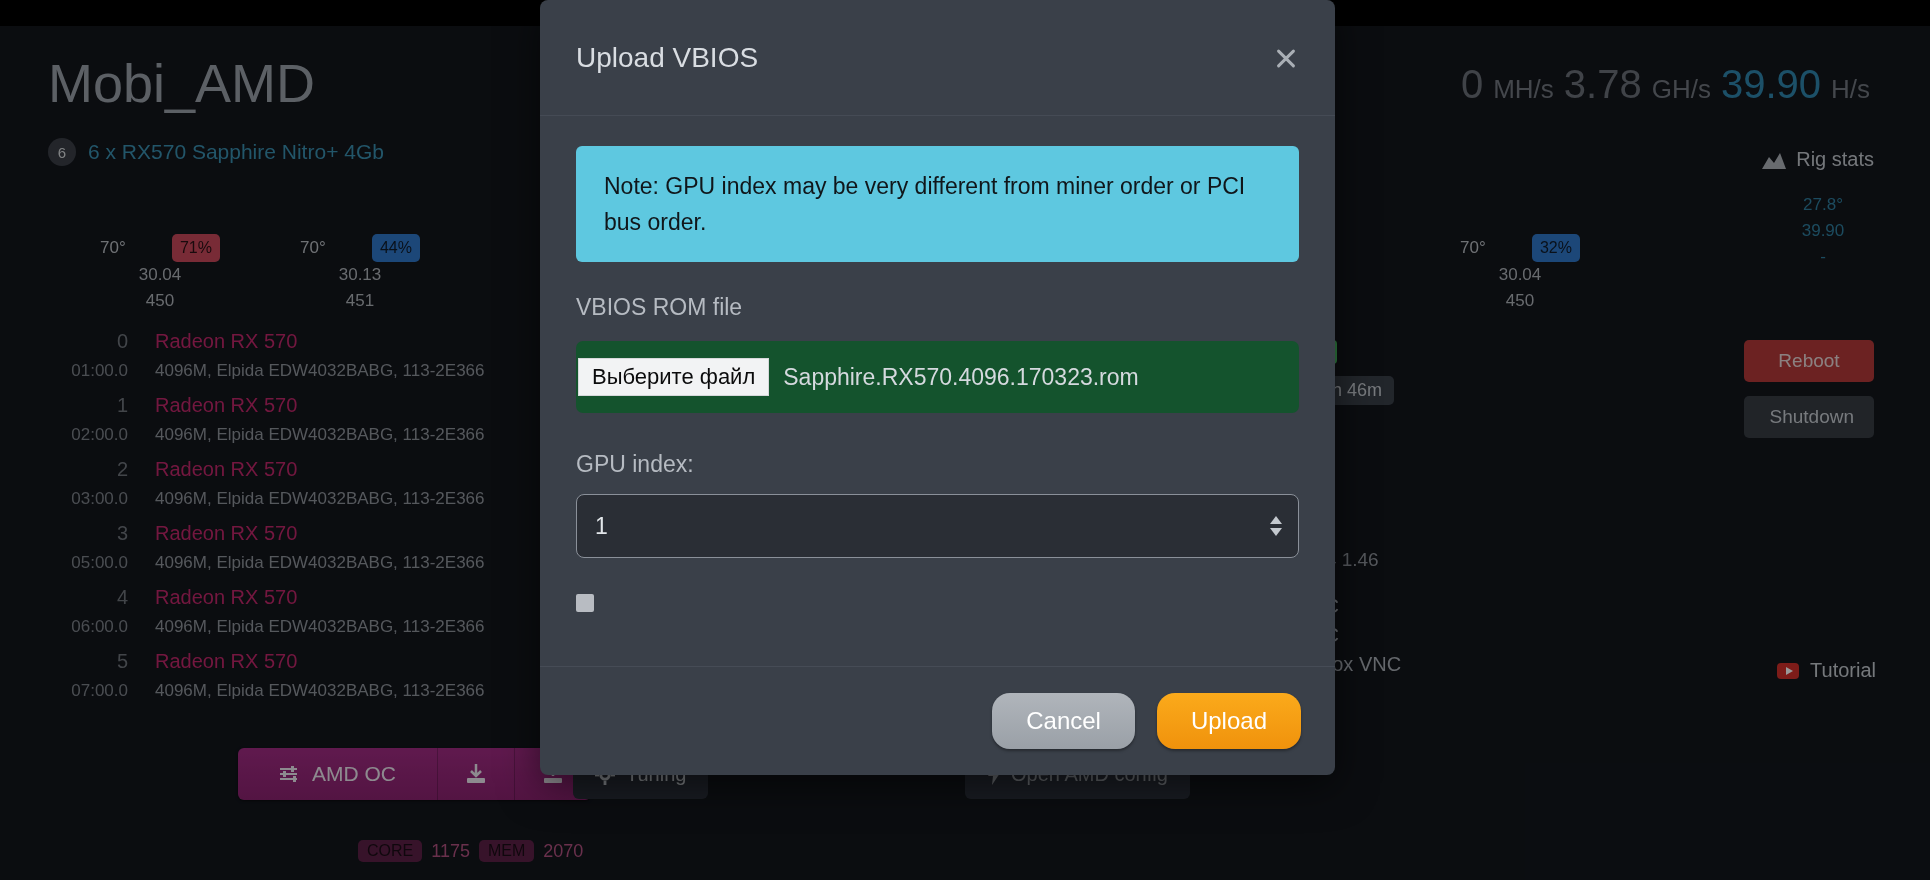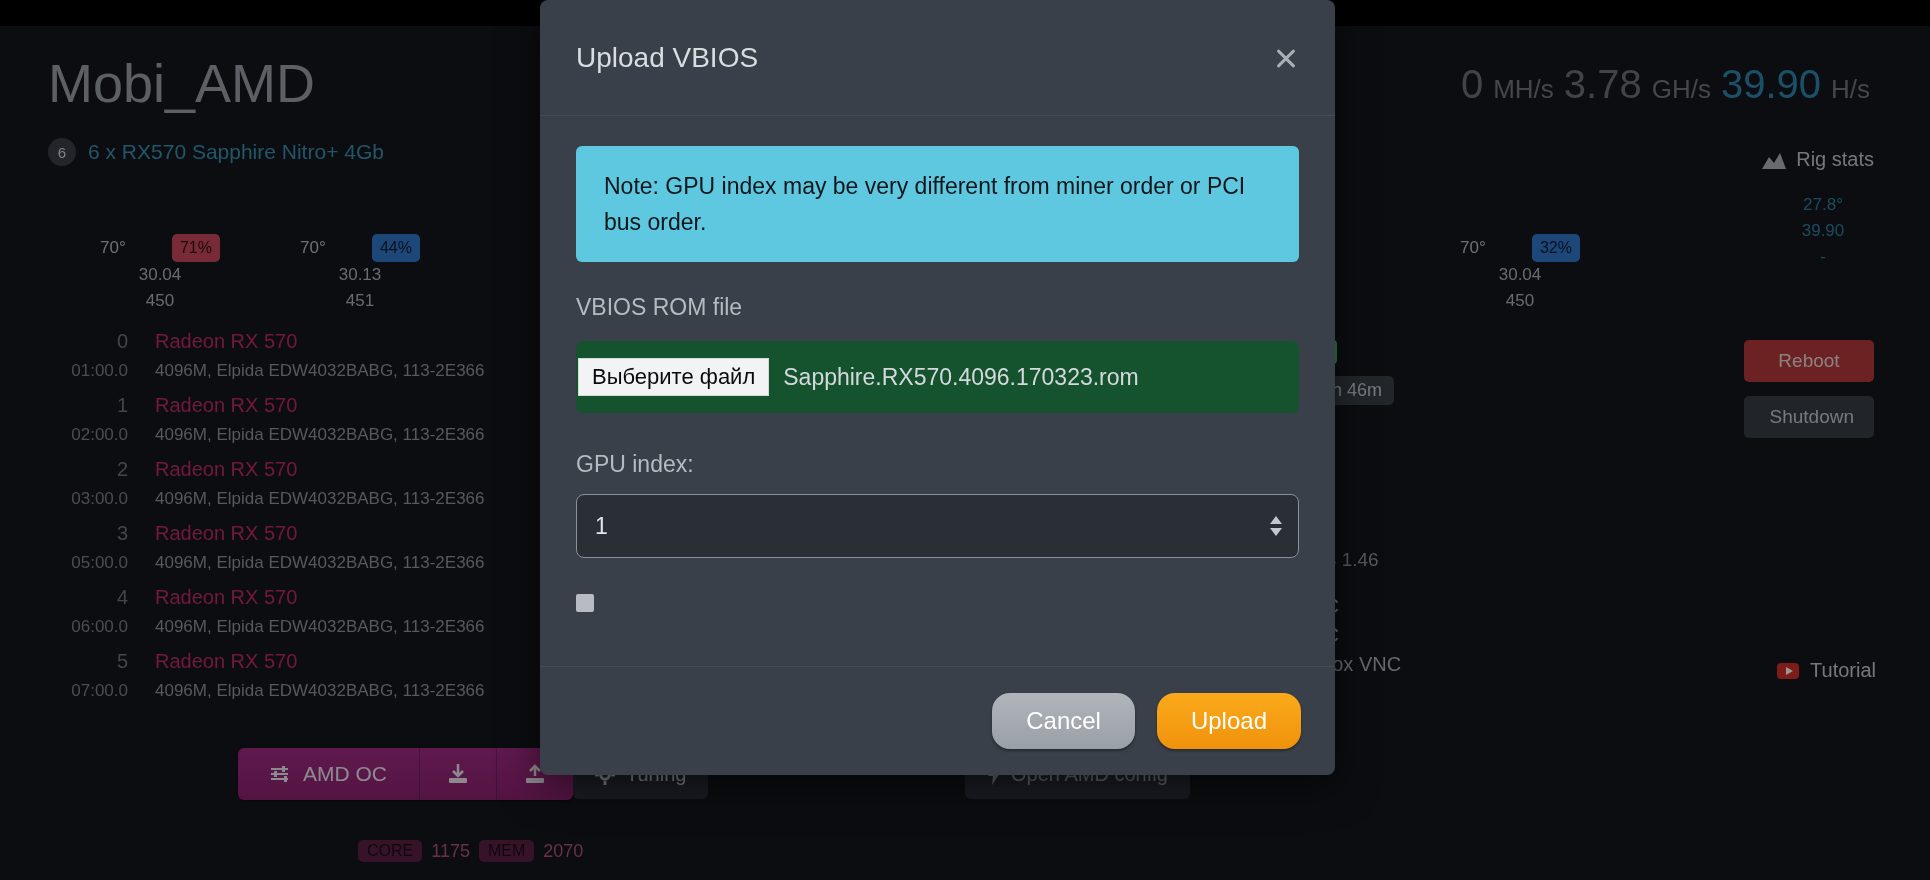--- a/index.html
+++ b/index.html
@@ -76,21 +76,21 @@
 
   
   .oc-group {
     position: absolute; left: 238px; top: 748px;
     display: flex; border-radius: 6px; overflow: hidden;
     box-shadow: 0 1px 3px rgba(0,0,0,.5);
   }
   .oc-btn {
     background: linear-gradient(180deg,#a02b82,#8b2270);
     color: #ece7ee; font-size: 21px;
-    padding: 14px 32px; display: flex; align-items: center; gap: 11px;
+    padding: 14px 41px; display: flex; align-items: center; gap: 11px;
     border-right: 1px solid rgba(0,0,0,.22);
   }
   .oc-btn.icon-only { padding: 14px 26px; }
   .tuning-btn {
     position: absolute; left: 573px; top: 750px;
     background: #2b3039; color: #c9ced4; font-size: 20px;
     padding: 13px 22px; border-radius: 6px;
     display: flex; align-items: center; gap: 11px;
   }
   .open-btn {

